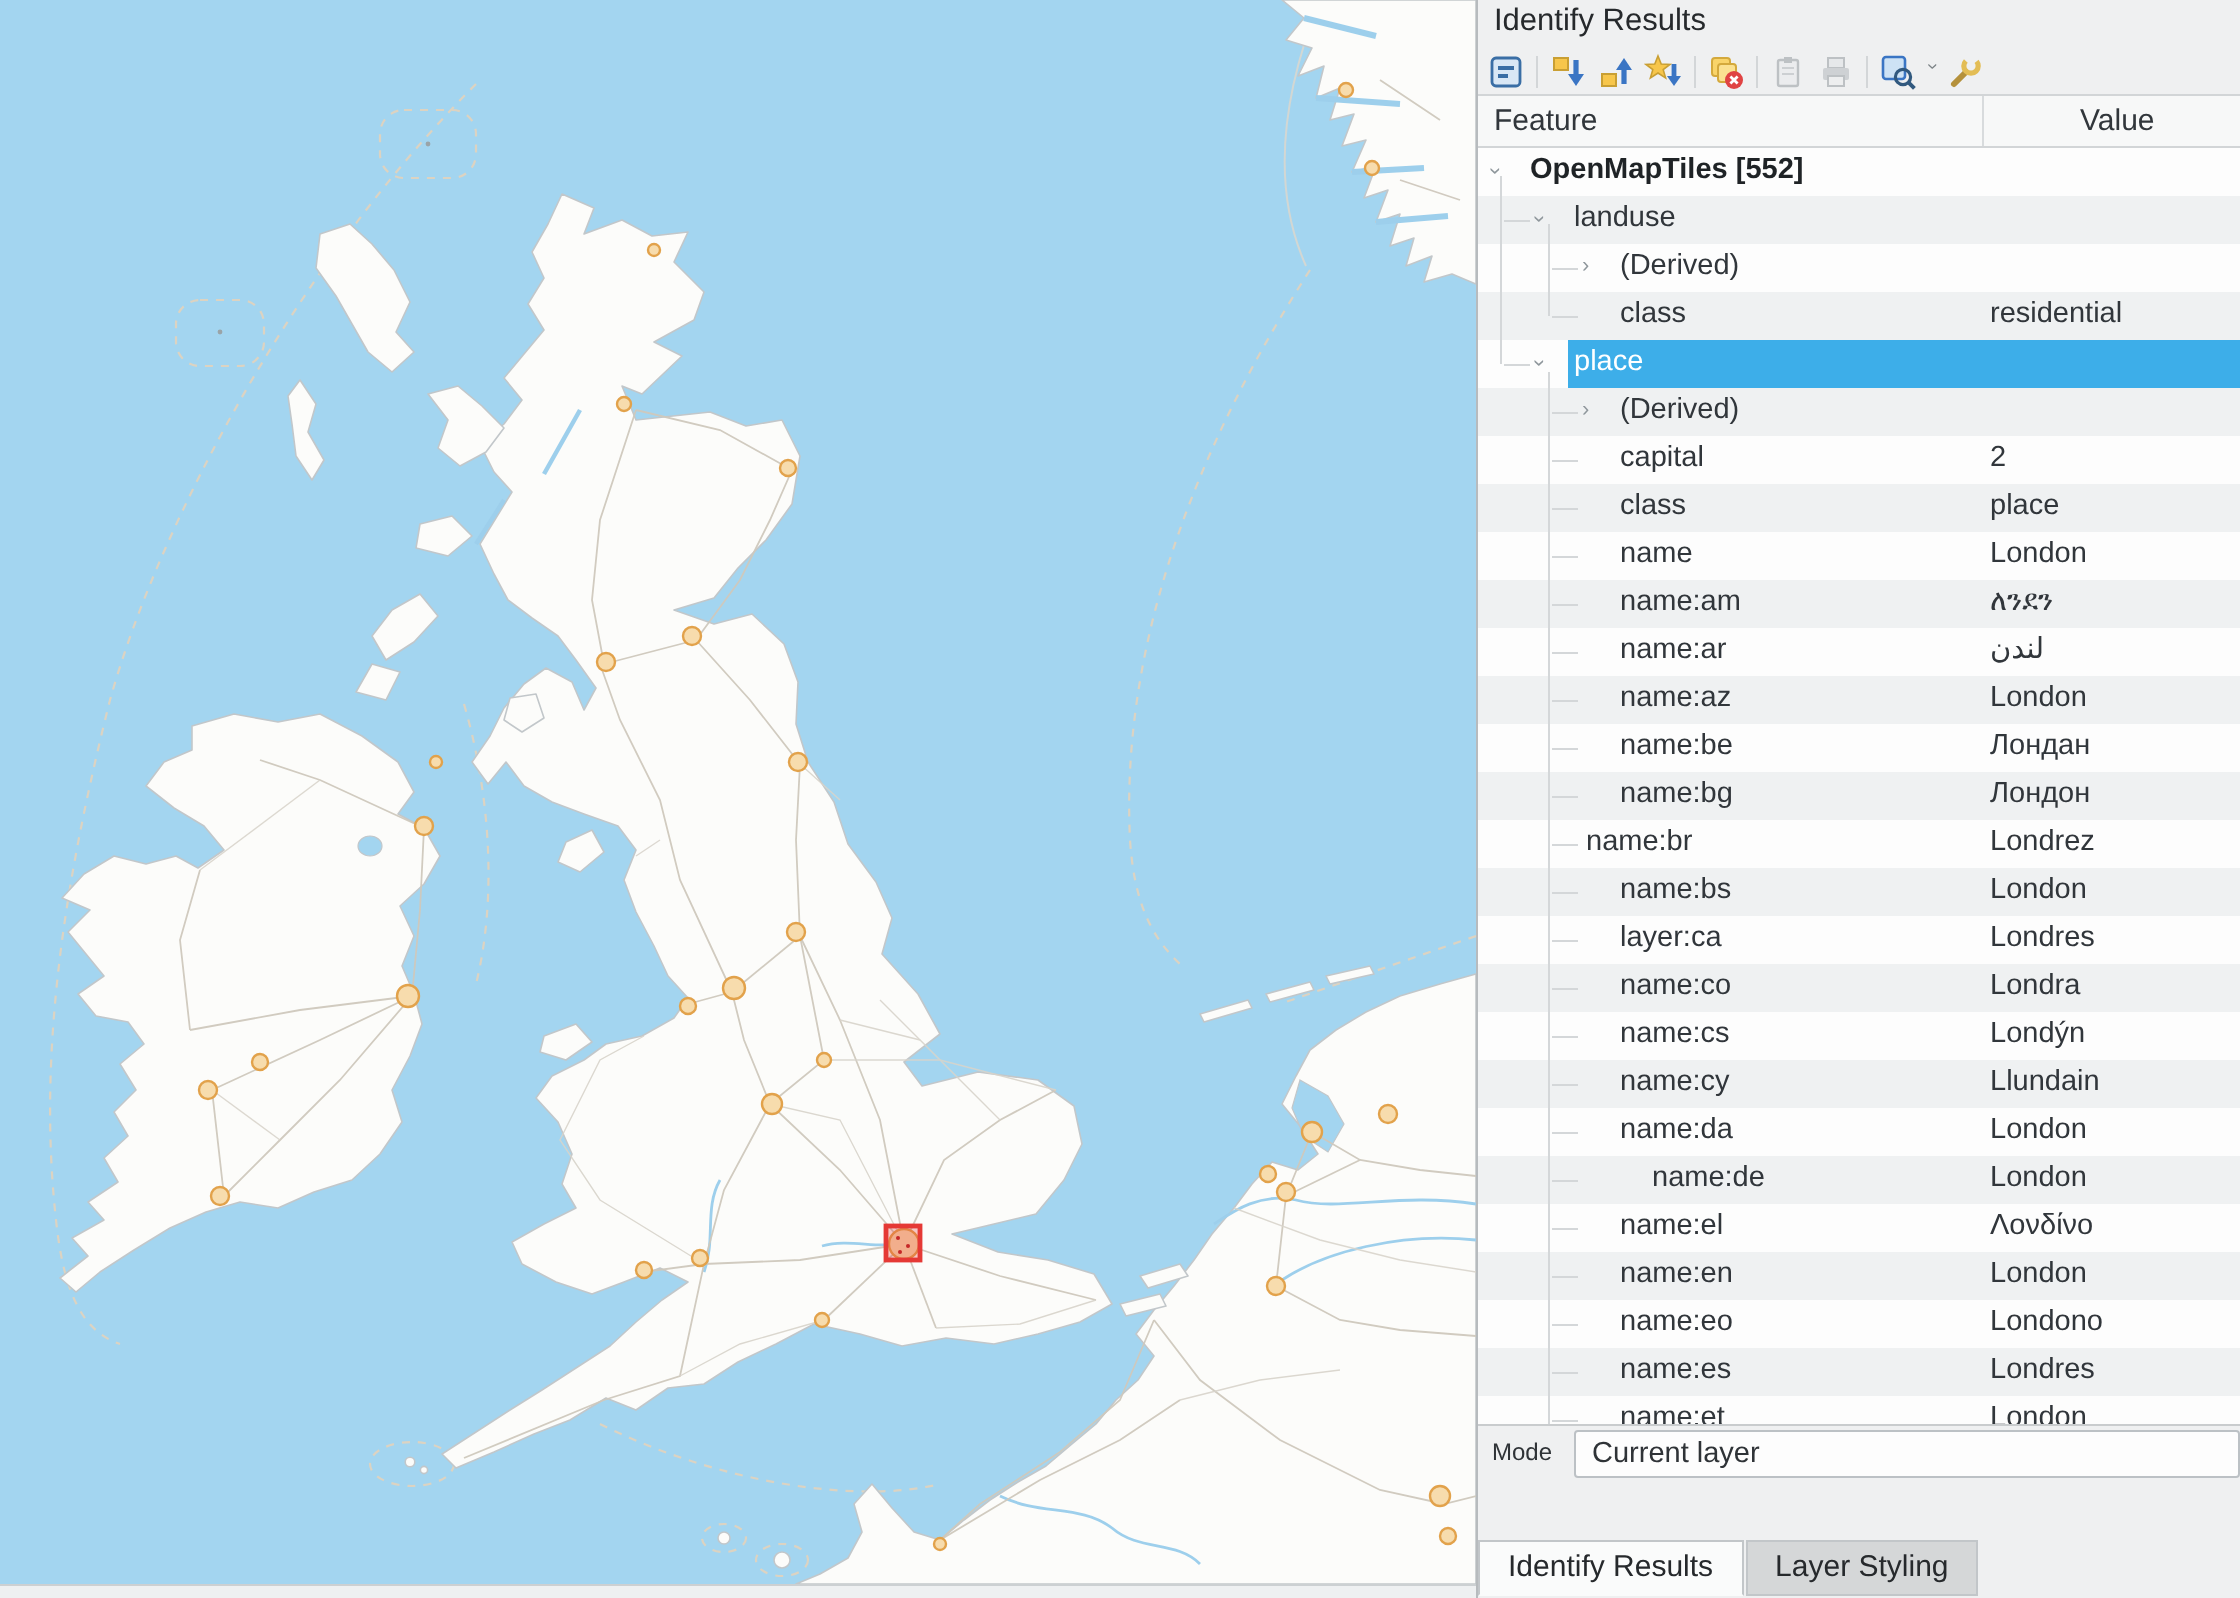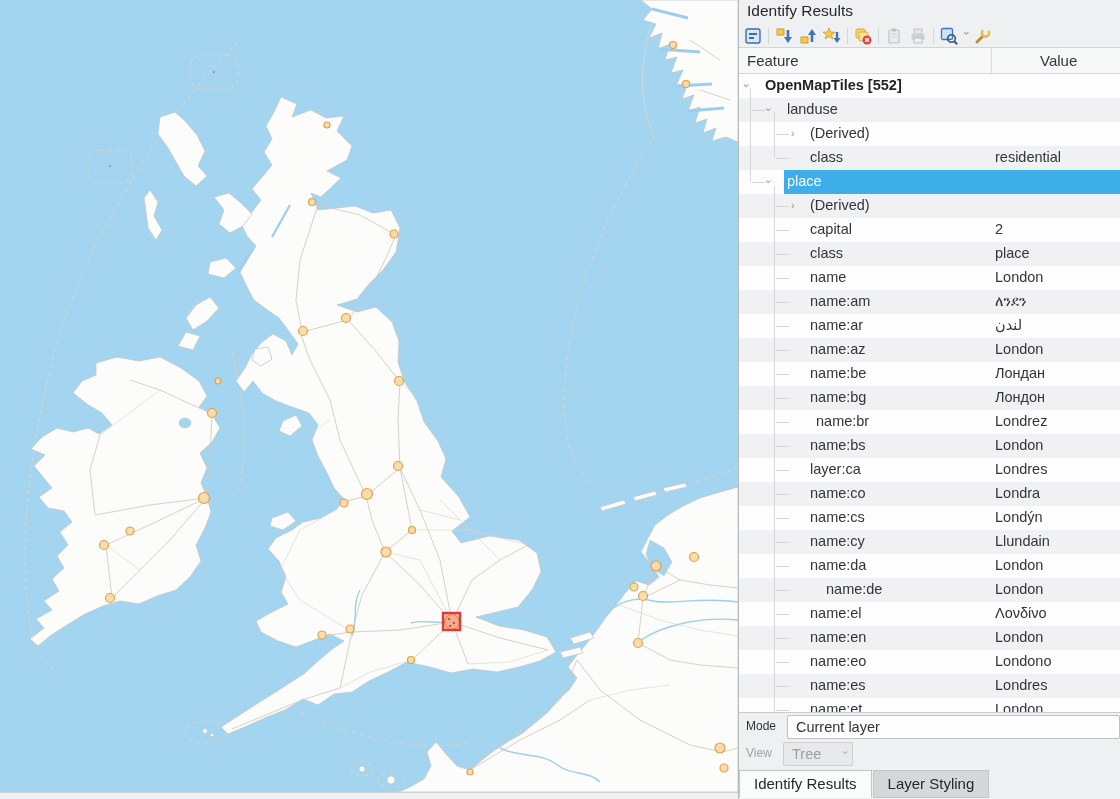--- a/index.html
+++ b/index.html
@@ -385,21 +385,21 @@
           <span class="tlabel" style="left: 71px;">name:be</span>
           <span class="tvalue">Лондан</span>
         </div>
         <div class="trow alt">
           <div class="tick" style="left: 37px; width: 13px;"></div>
           <span class="tlabel" style="left: 71px;">name:bg</span>
           <span class="tvalue">Лондон</span>
         </div>
         <div class="trow">
           <div class="tick" style="left: 37px; width: 13px;"></div>
-          <span class="tlabel" style="left: 77px;">name:br</span>
+          <span class="tlabel" style="left: 54px;">name:br</span>
           <span class="tvalue">Londrez</span>
         </div>
         <div class="trow alt">
           <div class="tick" style="left: 37px; width: 13px;"></div>
           <span class="tlabel" style="left: 71px;">name:bs</span>
           <span class="tvalue">London</span>
         </div>
         <div class="trow">
           <div class="tick" style="left: 37px; width: 13px;"></div>
           <span class="tlabel" style="left: 71px;">layer:ca</span>
@@ -460,27 +460,20 @@
         <div class="vguide" style="left: 35px; top: 112px; height: 530px;"></div>
       </div>
 
     <div class="mode-row">
       <span class="frm-label">Mode</span>
       <div class="combo mode">
         <span>Current layer</span>
       </div>
     </div>
 
-    <div class="view-row">
-      <span class="frm-label dis">View</span>
-      <div class="combo view">
-        <span>Tree</span>
-        <span class="cchev">›</span>
-      </div>
-    </div>
 
     <div class="tabbar" id="tabbar">
         <div class="tab active">Identify Results</div>
         <div class="tab inactive">Layer Styling</div>
       </div>
   </div>
 
 </div>
 
 </body></html>

